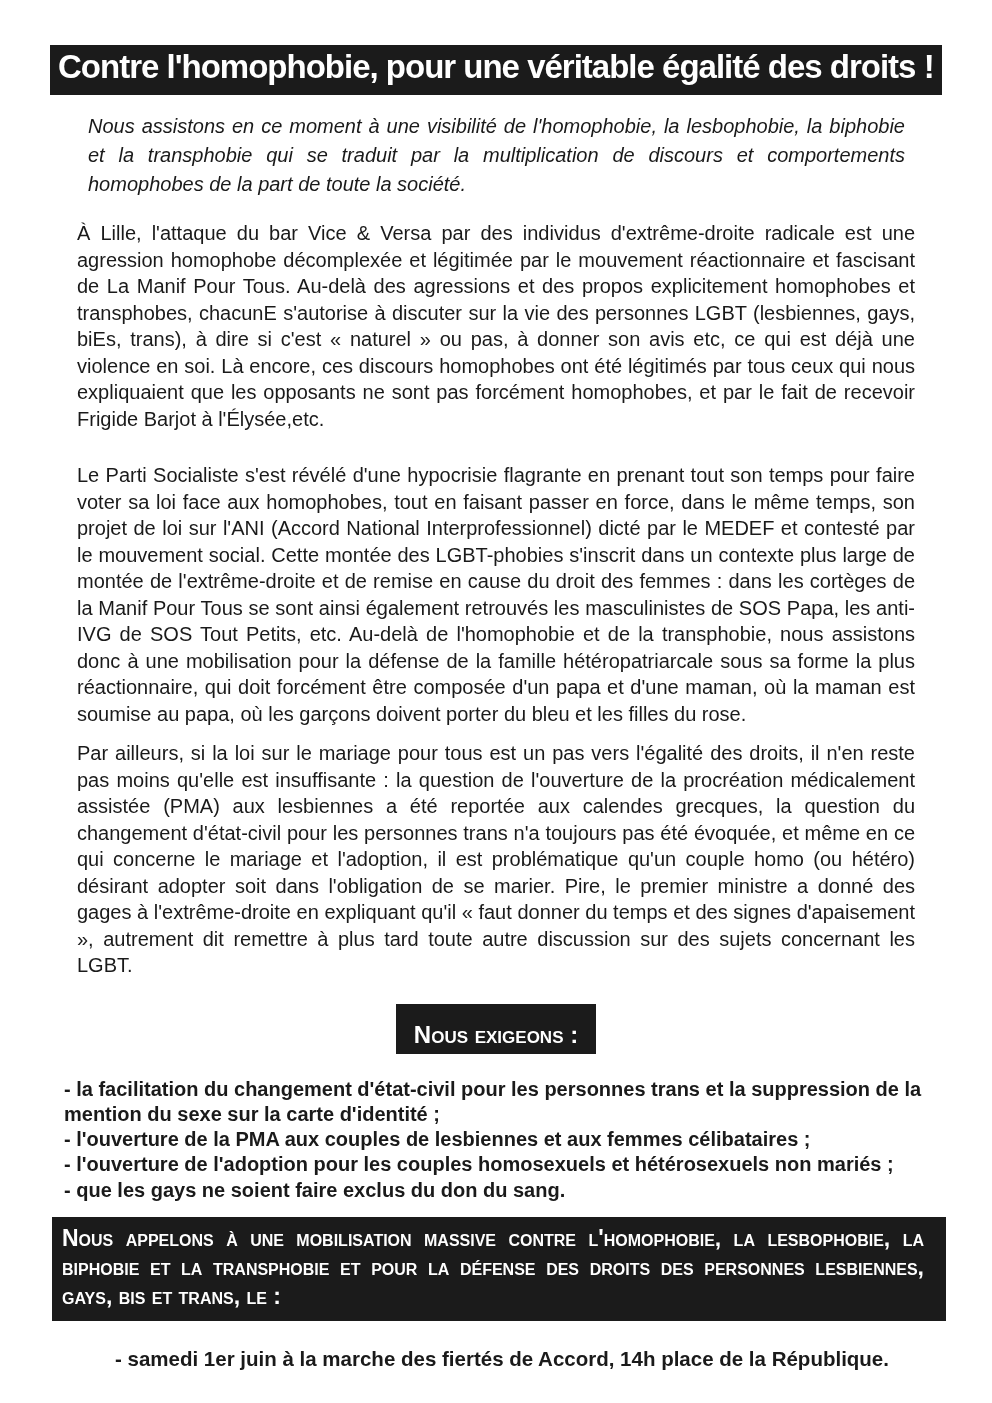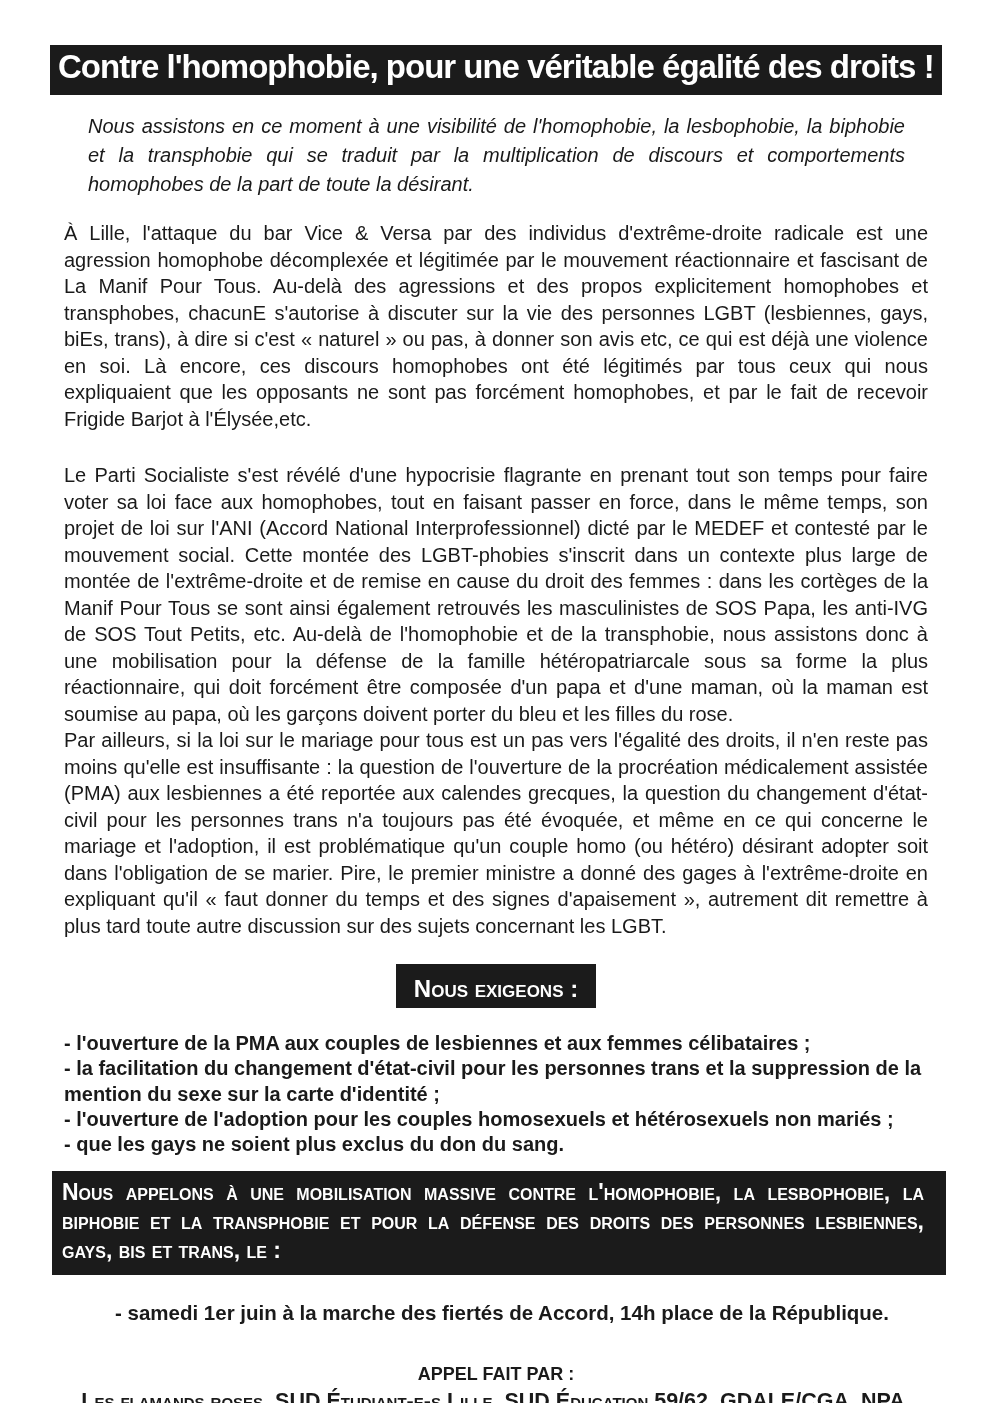--- a/index.html
+++ b/index.html
@@ -33,41 +33,41 @@
     overflow: hidden;
   }
   .intro {
     margin: 17px 23px 0 24px;
     font-style: italic;
     font-size: 20px;
     line-height: 29px;
     text-align: justify;
   }
   .body-text p {
-    margin: 0;
+    margin: 13px;
     font-size: 20px;
     line-height: 26.5px;
     text-align: justify;
   }
   .body-text p.para-1 { margin-top: 21px; }
   .body-text p.para-2 { margin-top: 30px; }
   .body-text p.para-3 { margin-top: 0; }
   .exigeons-row {
     margin-top: 25px;
     text-align: center;
   }
   .exigeons-box {
     display: inline-block;
     background: #1b1b1b;
     color: #ffffff;
     font-weight: bold;
     font-variant: small-caps;
     font-size: 24px;
     line-height: 24px;
-    padding: 13px 18px 7px 18px;
+    padding: 19px 18px 7px 18px;
   }
   .demands {
     margin-top: 23px;
   }
   .demands .demand {
     font-weight: bold;
     font-size: 20px;
     line-height: 25.3px;
     text-align: left;
   }
@@ -108,37 +108,37 @@
 </style>
 </head>
 <body>
 
 <div class="page">
 
   <div class="title-bar">
     <span>Contre l'homophobie, pour une véritable égalité des droits !</span>
   </div>
 
-  <div class="intro">Nous assistons en ce moment à une visibilité de l'homophobie, la lesbophobie, la biphobie et la transphobie qui se traduit par la multiplication de discours et comportements homophobes de la part de toute la désirant.</div>
+  <div class="intro">Nous assistons en ce moment à une visibilité de l'homophobie, la lesbophobie, la biphobie et la transphobie qui se traduit par la multiplication de discours et comportements homophobes de la part de toute la société.</div>
 
   <div class="body-text">
     <p class="para-1">À Lille, l'attaque du bar Vice &amp; Versa par des individus d'extrême-droite radicale est une agression homophobe décomplexée et légitimée par le mouvement réactionnaire et fascisant de La Manif Pour Tous. Au-delà des agressions et des propos explicitement homophobes et transphobes, chacunE s'autorise à discuter sur la vie des personnes LGBT (lesbiennes, gays, biEs, trans), à dire si c'est « naturel » ou pas, à donner son avis etc, ce qui est déjà une violence en soi. Là encore, ces discours homophobes ont été légitimés par tous ceux qui nous expliquaient que les opposants ne sont pas forcément homophobes, et par le fait de recevoir Frigide Barjot à l'Élysée,etc.</p>
     <p class="para-2">Le Parti Socialiste s'est révélé d'une hypocrisie flagrante en prenant tout son temps pour faire voter sa loi face aux homophobes, tout en faisant passer en force, dans le même temps, son projet de loi sur l'ANI (Accord National Interprofessionnel) dicté par le MEDEF et contesté par le mouvement social. Cette montée des LGBT-phobies s'inscrit dans un contexte plus large de montée de l'extrême-droite et de remise en cause du droit des femmes : dans les cortèges de la Manif Pour Tous se sont ainsi également retrouvés les masculinistes de SOS Papa, les anti-IVG de SOS Tout Petits, etc. Au-delà de l'homophobie et de la transphobie, nous assistons donc à une mobilisation pour la défense de la famille hétéropatriarcale sous sa forme la plus réactionnaire, qui doit forcément être composée d'un papa et d'une maman, où la maman est soumise au papa, où les garçons doivent porter du bleu et les filles du rose.</p>
     <p class="para-3">Par ailleurs, si la loi sur le mariage pour tous est un pas vers l'égalité des droits, il n'en reste pas moins qu'elle est insuffisante : la question de l'ouverture de la procréation médicalement assistée (PMA) aux lesbiennes a été reportée aux calendes grecques, la question du changement d'état-civil pour les personnes trans n'a toujours pas été évoquée, et même en ce qui concerne le mariage et l'adoption, il est problématique qu'un couple homo (ou hétéro) désirant adopter soit dans l'obligation de se marier. Pire, le premier ministre a donné des gages à l'extrême-droite en expliquant qu'il « faut donner du temps et des signes d'apaisement », autrement dit remettre à plus tard toute autre discussion sur des sujets concernant les LGBT.</p>
   </div>
 
   <div class="exigeons-row">
     <span class="exigeons-box">Nous exigeons :</span>
   </div>
 
   <div class="demands">
+    <div class="demand">- la facilitation du changement d'état-civil pour les personnes trans et la suppression de la mention du sexe sur la carte d'identité ;</div>
     <div class="demand">- l'ouverture de la PMA aux couples de lesbiennes et aux femmes célibataires ;</div>
-    <div class="demand">- la facilitation du changement d'état-civil pour les personnes trans et la suppression de la mention du sexe sur la carte d'identité ;</div>
     <div class="demand">- l'ouverture de l'adoption pour les couples homosexuels et hétérosexuels non mariés ;</div>
-    <div class="demand">- que les gays ne soient plus exclus du don du sang.</div>
+    <div class="demand">- que les gays ne soient faire exclus du don du sang.</div>
   </div>
 
   <div class="call-banner">Nous appelons à une mobilisation massive contre l'homophobie, la lesbophobie, la biphobie et la transphobie et pour la défense des droits des personnes lesbiennes, gays, bis et trans, le :</div>
 
   <div class="date-line">- samedi 1er juin à la marche des fiertés de Accord, 14h place de la République.</div>
 
   <div class="footer-heading">APPEL FAIT PAR :</div>
 
   <div class="footer-orgs">Les flamands roses, SUD Étudiant-e-s Lille, SUD Éducation 59/62, GDALE/CGA, NPA, CNT, Les Alternatifs</div>
 

